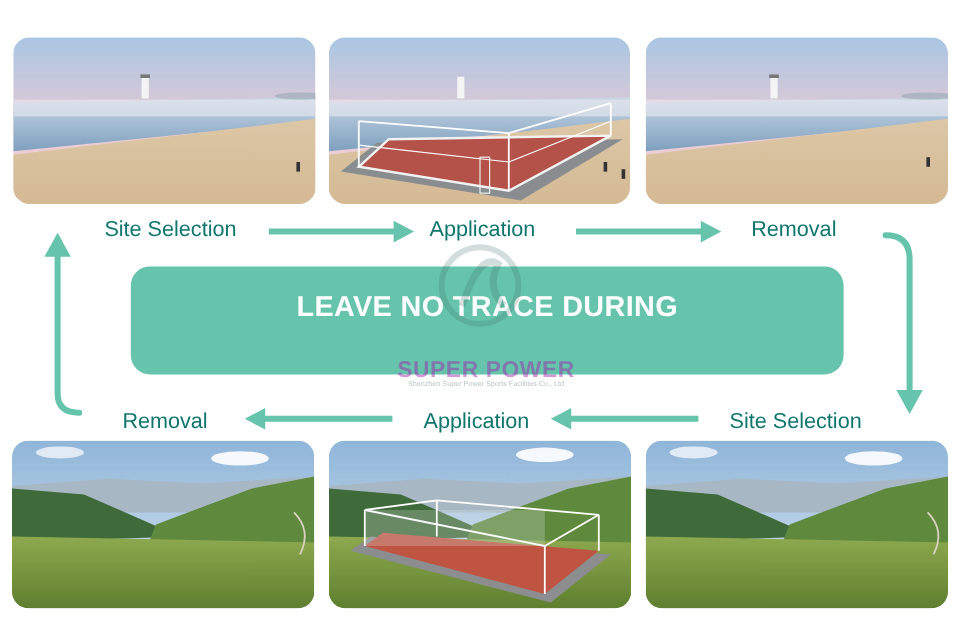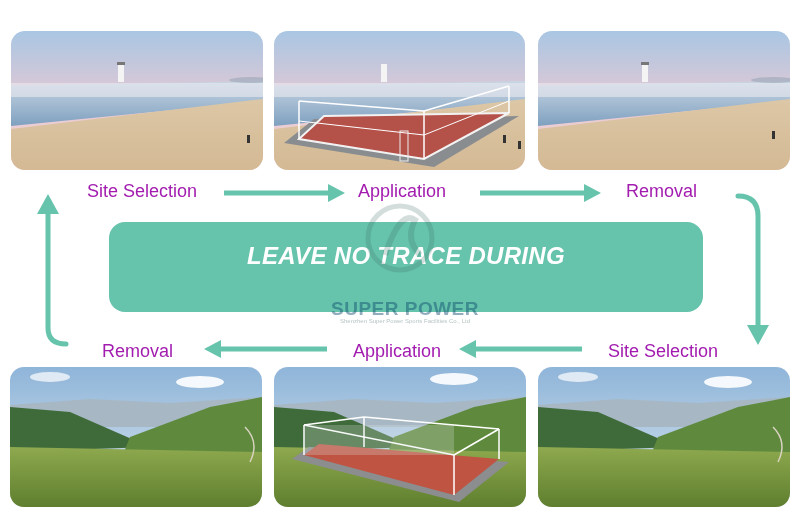--- a/index.html
+++ b/index.html
@@ -1,28 +1,28 @@
 <!DOCTYPE html>
 <html><head>
 <meta charset="utf-8">
 <style>
   html, body { margin:0; padding:0; background:#ffffff; }
   body { width:800px; height:530px; position:relative; overflow:hidden;
          font-family:"Liberation Sans", sans-serif; }
   .photo { position:absolute; border-radius:14px; overflow:hidden; }
   .photo svg { display:block; width:100%; height:100%; }
-  .label { position:absolute; color:#a21caf; font-size:18px; white-space:nowrap; }
+  .label { position:absolute; color:#0f766e; font-size:18px; white-space:nowrap; }
   .arrow { position:absolute; }
   .banner { position:absolute; left:109px; top:222px; width:594px; height:90px;
             background:#66c3ac; border-radius:16px; }
   .banner-text { position:absolute; left:0; right:0; top:18px; text-align:center;
-                 color:#ffffff; font-size:24px; font-weight:bold; line-height:31px; letter-spacing:0.3px;font-style:italic; }
+                 color:#ffffff; font-size:24px; font-weight:bold; line-height:31px; letter-spacing:0.3px; }
   .wm-logo { position:absolute; left:365px; top:200px; width:70px; height:75px; opacity:0.22; }
   .wm-name { position:absolute; left:325px; top:298px; width:160px; text-align:center;
-             font-size:19px; font-weight:bold; color:#0c4a6e; opacity:0.45; letter-spacing:0.5px; }
+             font-size:19px; font-weight:bold; color:#a21caf; opacity:0.45; letter-spacing:0.5px; }
   .wm-sub { position:absolute; left:320px; top:318px; width:170px; text-align:center;
             font-size:6px; color:#9aa; opacity:0.7; }
 </style>
 </head>
 <body>
 
 <svg width="0" height="0" style="position:absolute">
   <defs>
     <linearGradient id="beachSky" x1="0" y1="0" x2="0" y2="1">
       <stop offset="0" stop-color="#a9c6e3"></stop>

